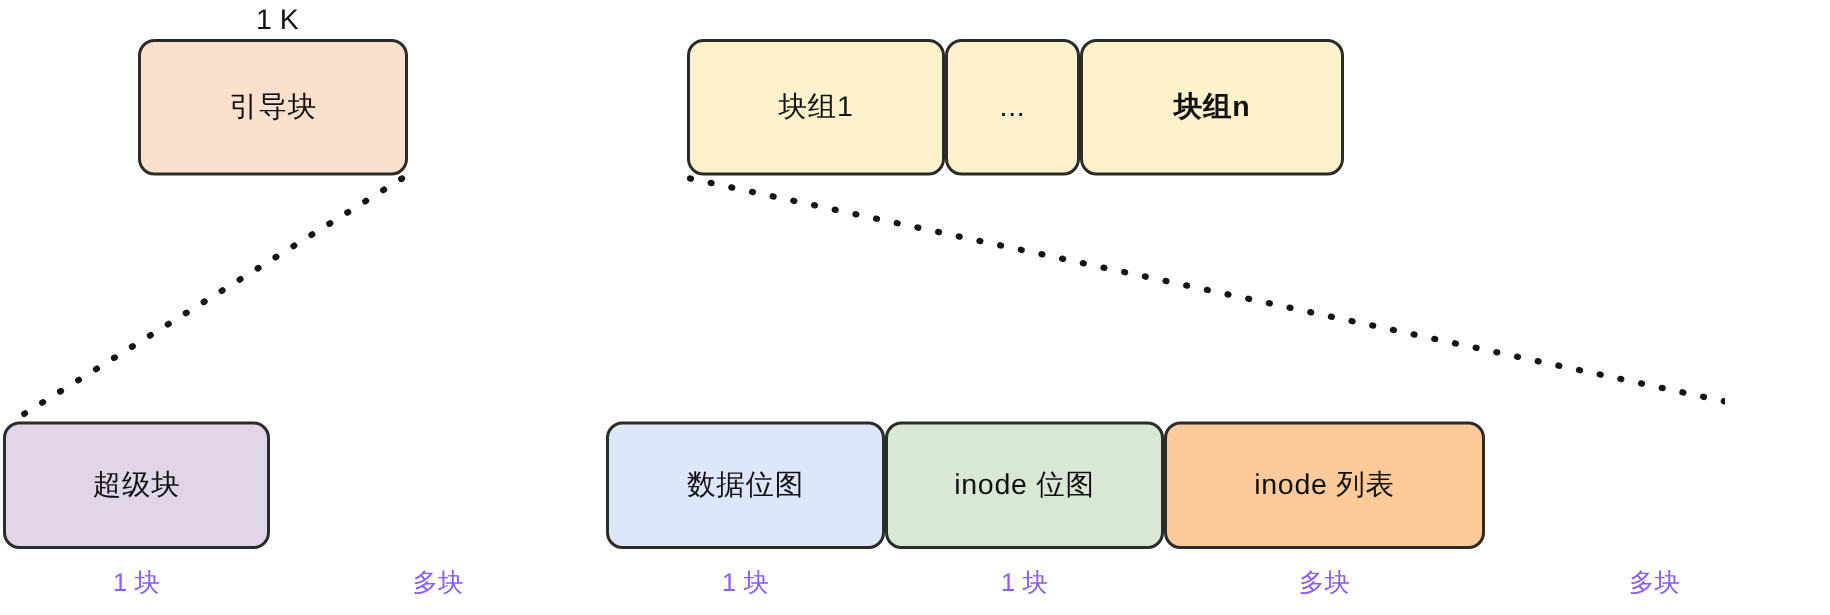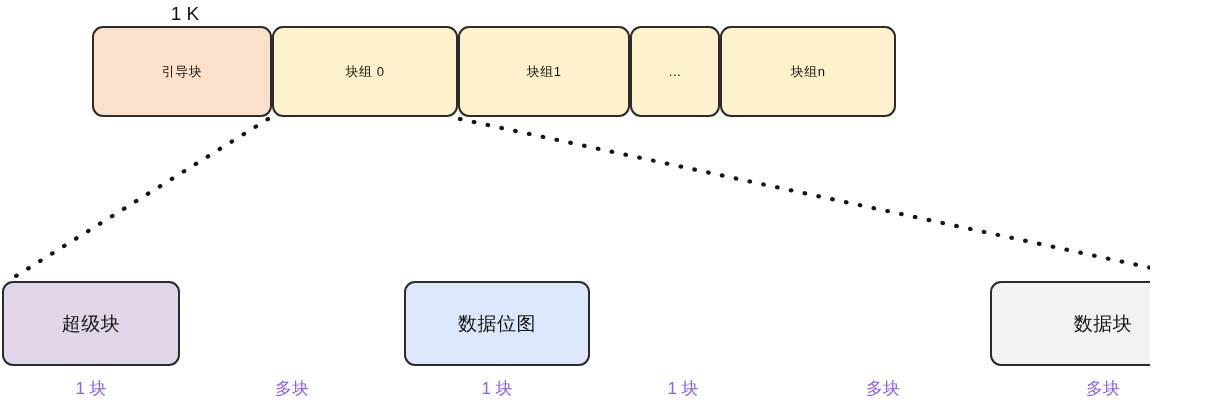--- a/index.html
+++ b/index.html
@@ -33,21 +33,21 @@
     align-items: center;
     justify-content: center;
     color: #111111;
     font-size: 19px;
     letter-spacing: 0.5px;
     line-height: 1;
     z-index: 3;
   }
   .box.top-row {
     height: 91px;
-    font-size: 13px;
+    font-size: 19px;
   }
   .box.bottom-row {
     height: 85px;
     font-size: 19px;
   }
   .scale-label {
     position: absolute;
     font-size: 19px;
     color: #111111;
     text-align: center;
@@ -71,41 +71,41 @@
   <svg class="svg-layer" viewBox="0 0 1220 410" xmlns="http://www.w3.org/2000/svg">
     <line id="conn-0" stroke="#151515" stroke-width="4.2" stroke-linecap="round" stroke-dasharray="0.6 13.5" x1="268" y1="119" x2="8" y2="281"></line>
     <line id="conn-1" stroke="#151515" stroke-width="4.2" stroke-linecap="round" stroke-dasharray="0.6 13.5" x1="460" y1="119" x2="1212" y2="281"></line>
   </svg>
 
   <div class="scale-label" style="left:150px; top:3px; width:70px;">1 K</div>
 
   <div class="box top-row" style="left: 92px; top: 26px; width: 180px; background: rgb(251, 224, 203);">
     <span>引导块</span>
   </div>
-  <div class="box top-row" style="left: 272px; top: 26px; width: 186px; background: rgb(253, 242, 204);">
-    <span>块组 0</span>
-  </div>
   <div class="box top-row" style="left: 458px; top: 26px; width: 172px; background: rgb(253, 242, 204);">
     <span>块组1</span>
   </div>
   <div class="box top-row" style="left: 630px; top: 26px; width: 90px; background: rgb(253, 242, 204);">
     <span>...</span>
   </div>
-  <div class="box top-row" style="left: 720px; top: 26px; width: 176px; background: rgb(253, 242, 204);">
+  <div class="box top-row" style="left: 720px; top: 26px; width: 176px; background: rgb(253, 242, 204); font-weight: bold;">
     <span>块组n</span>
   </div>
 
   <div class="box bottom-row" style="left: 2px; top: 281px; width: 178px; background: rgb(225, 213, 234);">
     <span>超级块</span>
   </div>
   <div class="box bottom-row" style="left: 404px; top: 281px; width: 186px; background: rgb(221, 231, 251);">
     <span>数据位图</span>
   </div>
-  <div class="box bottom-row" style="left: 990px; top: 281px; width: 226px; background: rgb(242, 242, 242);">
-    <span>数据块</span>
+  <div class="box bottom-row" style="left: 590px; top: 281px; width: 186px; background: rgb(217, 232, 213);">
+    <span>inode 位图</span>
+  </div>
+  <div class="box bottom-row" style="left: 776px; top: 281px; width: 214px; background: rgb(253, 203, 154);">
+    <span>inode 列表</span>
   </div>
 
   <div class="size-label" style="left:2px; top:377px; width:178px;">1 块</div>
   <div class="size-label" style="left:180px; top:377px; width:224px;">多块</div>
   <div class="size-label" style="left:404px; top:377px; width:186px;">1 块</div>
   <div class="size-label" style="left:590px; top:377px; width:186px;">1 块</div>
   <div class="size-label" style="left:776px; top:377px; width:214px;">多块</div>
   <div class="size-label" style="left:990px; top:377px; width:226px;">多块</div>
 
 </div>

